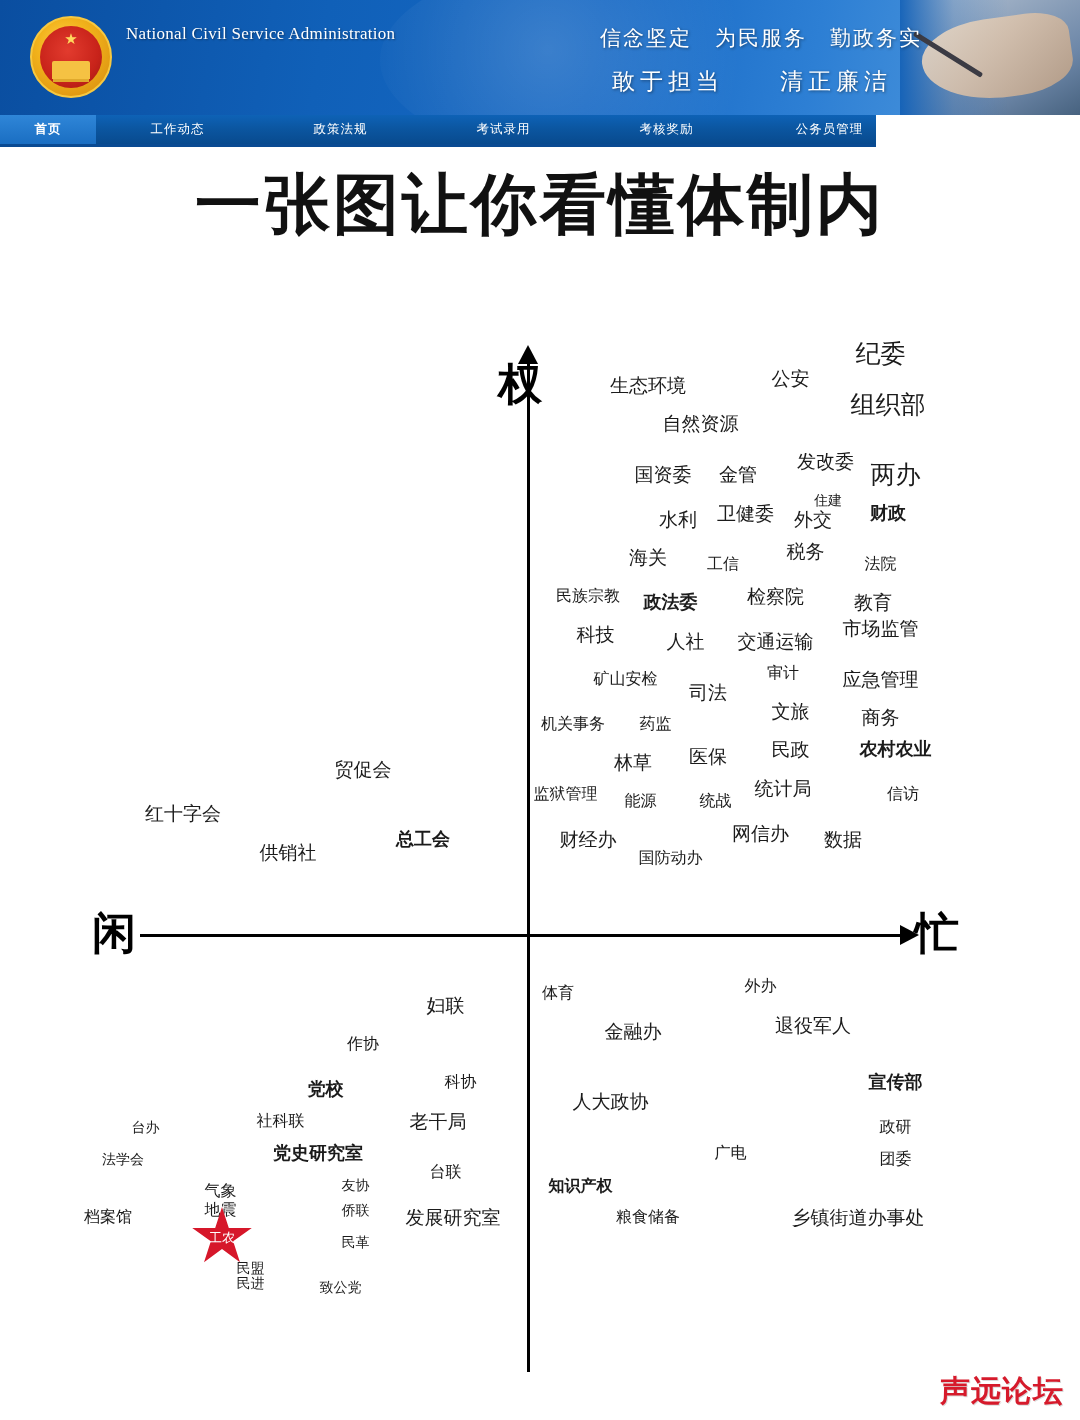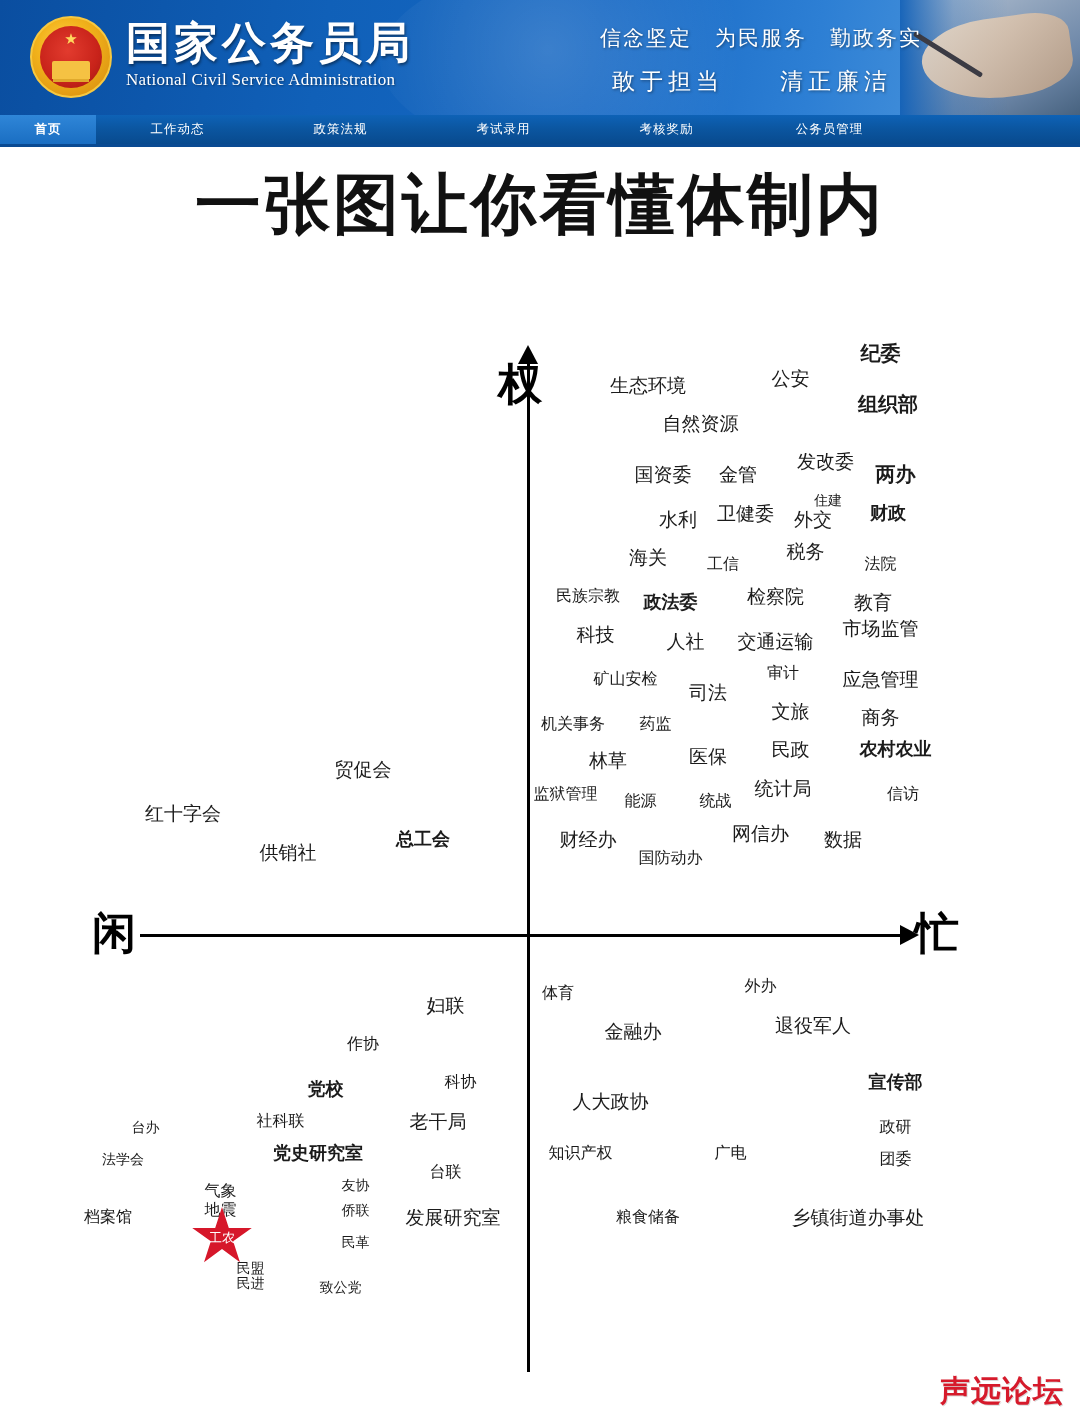--- a/index.html
+++ b/index.html
@@ -88,21 +88,21 @@
     color: #ffffff;
     font-family: "DejaVu Sans", "Liberation Sans", sans-serif;
     text-shadow: 1px 1px 3px rgba(0,0,0,0.45);
   }
   .slogan .line1 { font-size: 21px; letter-spacing: 2px; }
   .slogan .line2 { font-size: 23px; letter-spacing: 5px; margin-top: 14px; padding-left: 12px; }
 
   
   .nav {
     position: relative;
-    width: 1080px; height: 32px;
+    width: 876px; height: 32px;
     background: linear-gradient(to bottom, #0e62b6 0%, #0b559f 50%, #084a8e 100%);
     display: flex;
     align-items: stretch;
     border-bottom: 3px solid #0a4a92;
   }
   .nav .item {
     flex: 0 0 auto;
     color: #ffffff;
     font-family: "DejaVu Sans", "Liberation Sans", sans-serif;
     font-size: 12.5px;
@@ -159,21 +159,21 @@
   .axis-label.right  { left: 915px; top: 604px;  font-size: 44px; }
 
   .node {
     position: absolute;
     transform: translate(-50%, -50%);
     white-space: nowrap;
     font-family: "DejaVu Sans", "Liberation Sans", sans-serif;
     color: #1b1b1b;
     line-height: 1;
   }
-  .s-xl { font-size: 20px; font-weight: bold; }
+  .s-xl { font-size: 25px; font-weight: normal; }
   .s-lg { font-size: 18px; font-weight: bold; }
   .s-md { font-size: 19px; }
   .s-sm { font-size: 16px; }
   .s-xs { font-size: 14px; }
 
   .star-mark {
     position: absolute; left: 222px; top: 937px;
     width: 62px; height: 60px;
     transform: translate(-50%,-50%);
   }
@@ -209,21 +209,20 @@
       <div class="hand"></div>
       <div class="pen"></div>
     </div>
     <div class="emblem">
       <div class="inner">
         <span class="star">★</span>
         <span class="gate"></span>
       </div>
     </div>
     <div class="site-title">
-      <div class="cn">国家公务员局</div>
       <div class="en">National Civil Service Administration</div>
     </div>
     <div class="slogan">
       <div class="line1">信念坚定　为民服务　勤政务实</div>
       <div class="line2">敢于担当　　清正廉洁</div>
     </div>
   </div>
 
   <div class="nav">
     <div class="item home">首页</div>
@@ -272,21 +271,21 @@
         <div class="node s-md" style="left: 775.5px; top: 340.6px;">交通运输</div>
         <div class="node s-md" style="left: 880.5px; top: 327.8px;">市场监管</div>
         <div class="node s-sm" style="left: 625.5px; top: 379px;">矿山安检</div>
         <div class="node s-sm" style="left: 783px; top: 372.6px;">审计</div>
         <div class="node s-md" style="left: 880.5px; top: 379px;">应急管理</div>
         <div class="node s-md" style="left: 708px; top: 391.8px;">司法</div>
         <div class="node s-sm" style="left: 573px; top: 423.8px;">机关事务</div>
         <div class="node s-sm" style="left: 655.5px; top: 423.8px;">药监</div>
         <div class="node s-md" style="left: 790.5px; top: 411px;">文旅</div>
         <div class="node s-md" style="left: 880.5px; top: 417.4px;">商务</div>
-        <div class="node s-md" style="left: 608px; top: 462.2px; font-family: Liberation Mono, monospace;">林草</div>
+        <div class="node s-md" style="left: 633px; top: 462.2px;">林草</div>
         <div class="node s-md" style="left: 708px; top: 455.8px;">医保</div>
         <div class="node s-md" style="left: 790.5px; top: 449.4px;">民政</div>
         <div class="node s-lg" style="left: 895.5px; top: 449.4px;">农村农业</div>
         <div class="node s-sm" style="left: 565.5px; top: 494.2px;">监狱管理</div>
         <div class="node s-sm" style="left: 640.5px; top: 500.6px;">能源</div>
         <div class="node s-sm" style="left: 715.5px; top: 500.6px;">统战</div>
         <div class="node s-md" style="left: 783px; top: 487.8px;">统计局</div>
         <div class="node s-sm" style="left: 903px; top: 494.2px;">信访</div>
         <div class="node s-md" style="left: 588px; top: 539px;">财经办</div>
         <div class="node s-sm" style="left: 670.5px; top: 558.2px;">国防动办</div>
@@ -308,21 +307,21 @@
         <div class="node s-md" style="left: 610.5px; top: 801.4px;">人大政协</div>
         <div class="node s-sm" style="left: 280.5px; top: 820.6px;">社科联</div>
         <div class="node s-md" style="left: 438px; top: 820.6px;">老干局</div>
         <div class="node s-sm" style="left: 895.5px; top: 827px;">政研</div>
         <div class="node s-xs" style="left: 145.5px; top: 827px;">台办</div>
         <div class="node s-lg" style="left: 318px; top: 852.6px;">党史研究室</div>
         <div class="node s-sm" style="left: 730.5px; top: 852.6px;">广电</div>
         <div class="node s-sm" style="left: 895.5px; top: 859px;">团委</div>
         <div class="node s-xs" style="left: 123px; top: 859px;">法学会</div>
         <div class="node s-sm" style="left: 445.5px; top: 871.8px;">台联</div>
-        <div class="node s-sm" style="left: 580.5px; top: 853px;">知识产权</div>
+        <div class="node s-sm" style="left: 580.5px; top: 886px; font-weight: bold;">知识产权</div>
         <div class="node s-sm" style="left: 220.5px; top: 891px;">气象</div>
         <div class="node s-xs" style="left: 355.5px; top: 884.6px;">友协</div>
         <div class="node s-sm" style="left: 220.5px; top: 910.2px;">地震</div>
         <div class="node s-xs" style="left: 355.5px; top: 910.2px;">侨联</div>
         <div class="node s-md" style="left: 453px; top: 916.6px;">发展研究室</div>
         <div class="node s-sm" style="left: 108px; top: 916.6px;">档案馆</div>
         <div class="node s-sm" style="left: 648px; top: 916.6px;">粮食储备</div>
         <div class="node s-md" style="left: 858px; top: 916.6px;">乡镇街道办事处</div>
         <div class="node s-xs" style="left: 250.5px; top: 942.2px; margin-top: 41px;">民进</div>
         <div class="node s-xs" style="left: 355.5px; top: 942.2px;">民革</div>

